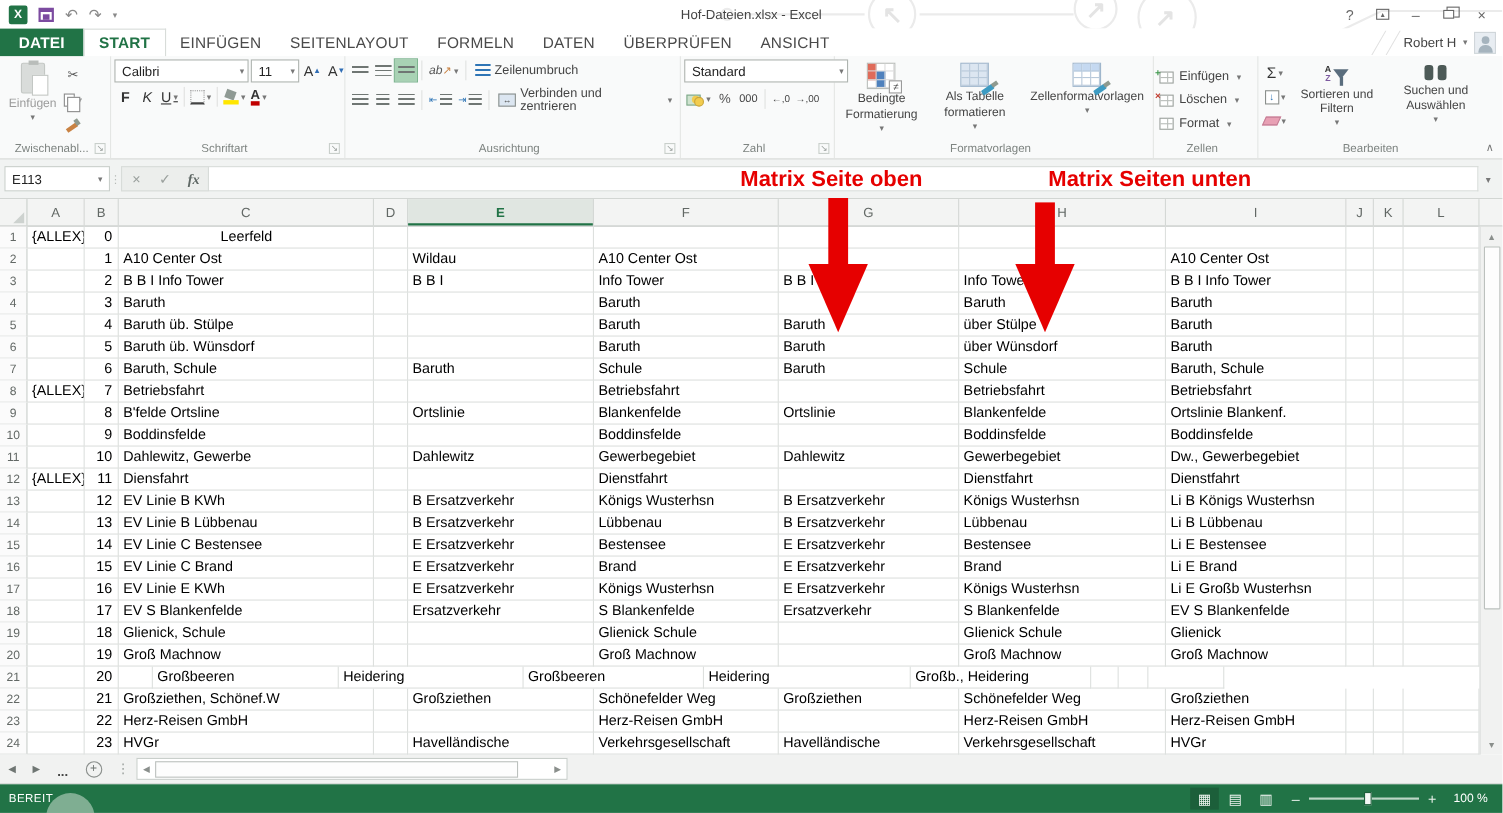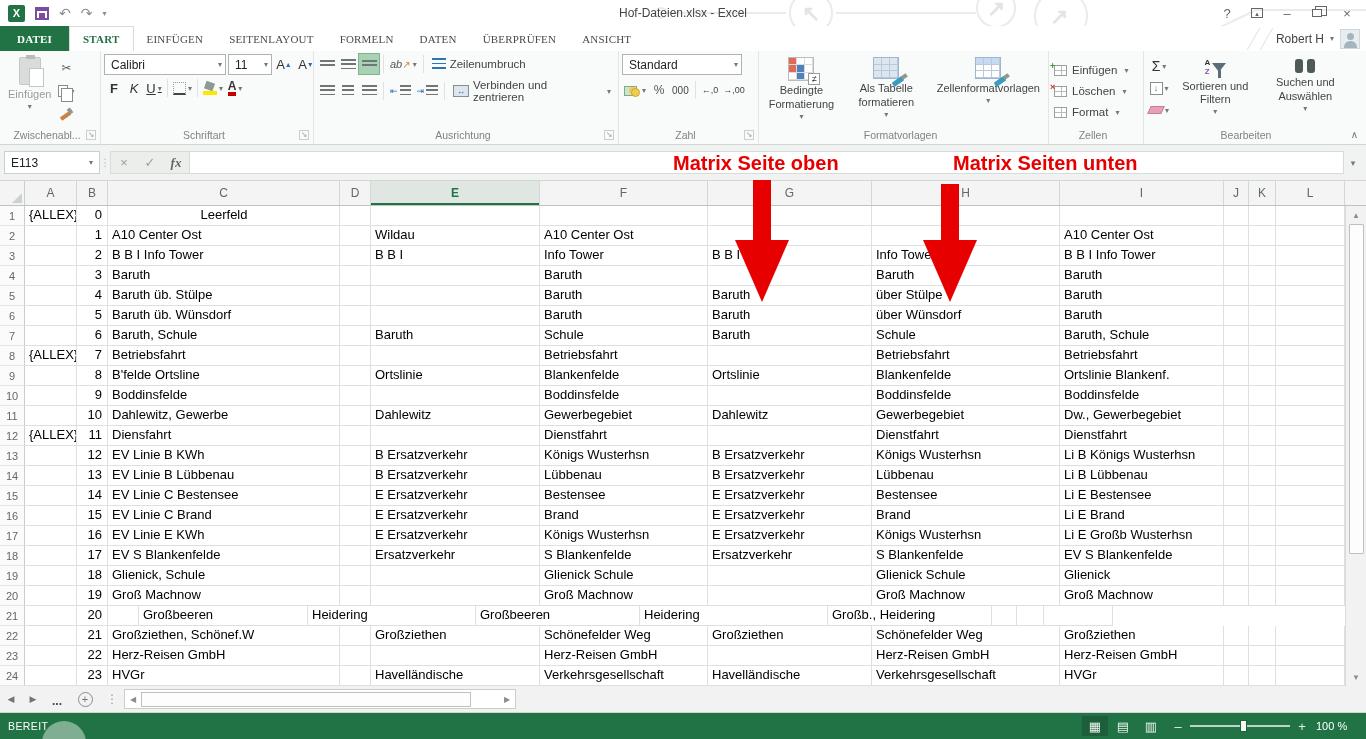--- a/index.html
+++ b/index.html
@@ -18,21 +18,21 @@
   .qat-caret{color:#8a8a8a;font-size:8px;}
   .win-title{position:absolute;left:0;right:0;text-align:center;font-size:12px;color:#444;z-index:1;}
   .win-controls{margin-left:auto;display:flex;align-items:center;gap:4px;padding-right:6px;z-index:2;}
   .wc{width:26px;height:20px;display:flex;align-items:center;justify-content:center;font-size:13px;color:#666;}
   .restore-ic{width:10px;height:8px;border:1px solid #666;position:relative;background:#fff;}
   .restore-ic::before{content:"";position:absolute;left:2px;top:-4px;width:10px;height:8px;border:1px solid #666;z-index:-1;}
   .ribbonopt-ic{width:12px;height:10px;border:1px solid #666;position:relative;font-size:7px;color:#666;text-align:center;line-height:9px;}
 
   
   .tabrow{position:relative;height:25px;background:#fff;display:flex;align-items:stretch;z-index:3;}
-  .rtab{display:flex;align-items:center;padding:0 13px;font-size:11px;color:#4a4a4a;letter-spacing:.2px;cursor:default;font-family:Liberation Serif, serif;}
+  .rtab{display:flex;align-items:center;padding:0 13px;font-size:14px;color:#4a4a4a;letter-spacing:.2px;cursor:default;}
   .rtab.file{background:#217346;color:#fff;padding:0 17px;font-weight:bold;}
   .rtab.active{color:#217346;background:#fff;border:1px solid #d8dcd9;border-bottom:none;font-weight:bold;}
   .user-area{margin-left:auto;display:flex;align-items:center;gap:6px;padding-right:6px;font-size:12px;color:#444;}
   .diag{width:1px;height:22px;background:#e0e0e0;transform:skewX(-30deg);margin:0 3px;}
   .avatar{width:20px;height:20px;background:#e8edf2;position:relative;overflow:hidden;border:1px solid #d0d6da;}
   .avatar::before{content:"";position:absolute;left:6px;top:3px;width:7px;height:7px;border-radius:50%;background:#a6b4be;}
   .avatar::after{content:"";position:absolute;left:3px;top:11px;width:13px;height:9px;border-radius:6px 6px 0 0;background:#a6b4be;}
 
   
   .ribbon{position:relative;height:94px;background:#f9fafa;border-bottom:1px solid #d2d6d3;display:flex;align-items:stretch;}
@@ -176,21 +176,21 @@
   
   .statusbar{height:26px;background:#217346;display:flex;align-items:center;color:#fff;position:relative;overflow:hidden;}
   .sb-mode{font-size:10.5px;padding-left:8px;letter-spacing:.4px;}
   .sb-right{margin-left:auto;display:flex;align-items:center;gap:2px;padding-right:8px;}
   .sb-view{width:26px;height:20px;display:flex;align-items:center;justify-content:center;font-size:13px;color:#eaf2ec;}
   .sb-view.active{background:#1c5f3a;}
   .zoomctl{display:flex;align-items:center;gap:6px;margin:0 6px;}
   .zoom-track{width:100px;height:2px;background:#bcd6c6;position:relative;}
   .zoom-thumb{position:absolute;left:50%;top:-5px;width:7px;height:12px;background:#f4f8f5;border:1px solid #1c5f3a;}
   .zoom-pm{font-size:13px;color:#eaf2ec;width:12px;text-align:center;}
-  .sb-zoom{font-size:11px;min-width:42px;text-align:left;}
+  .sb-zoom{font-size:11px;min-width:42px;text-align:center;}
   .sb-circle{position:absolute;left:42px;bottom:-26px;width:44px;height:44px;border-radius:50%;background:#8fb9a0;opacity:.85;}
 </style>
 </head>
 <body>
 
 <div class="app">
 
   <div class="titlebar">
     <svg class="deco" viewBox="0 0 760 52">
       <g fill="none" stroke="#ebebeb" stroke-width="2">
@@ -356,21 +356,21 @@
               <span class="merge-ic">↔</span>
               <span>Verbinden und zentrieren</span>
             </span>
         </div>
       </div>
       <div class="rg-label"><span>Ausrichtung</span><span class="launcher">↘</span></div>
     </div>
 
     <div class="rgroup" style="width:140px">
       <div class="rg-body" style="flex-direction:column;gap:5px">
-        <div class="combo" style="width:120px">
+        <div class="combo" style="width:149px">
             <span>Standard</span>
             <span class="dd-zone">▾</span>
           </div>
         <div class="al-row">
           <span class="sbtn dd">
               <span class="coin-ic"></span>
             </span>
           <span class="sbtn">%</span>
           <span class="sbtn num-small">000</span>
           <span class="vr"></span>

